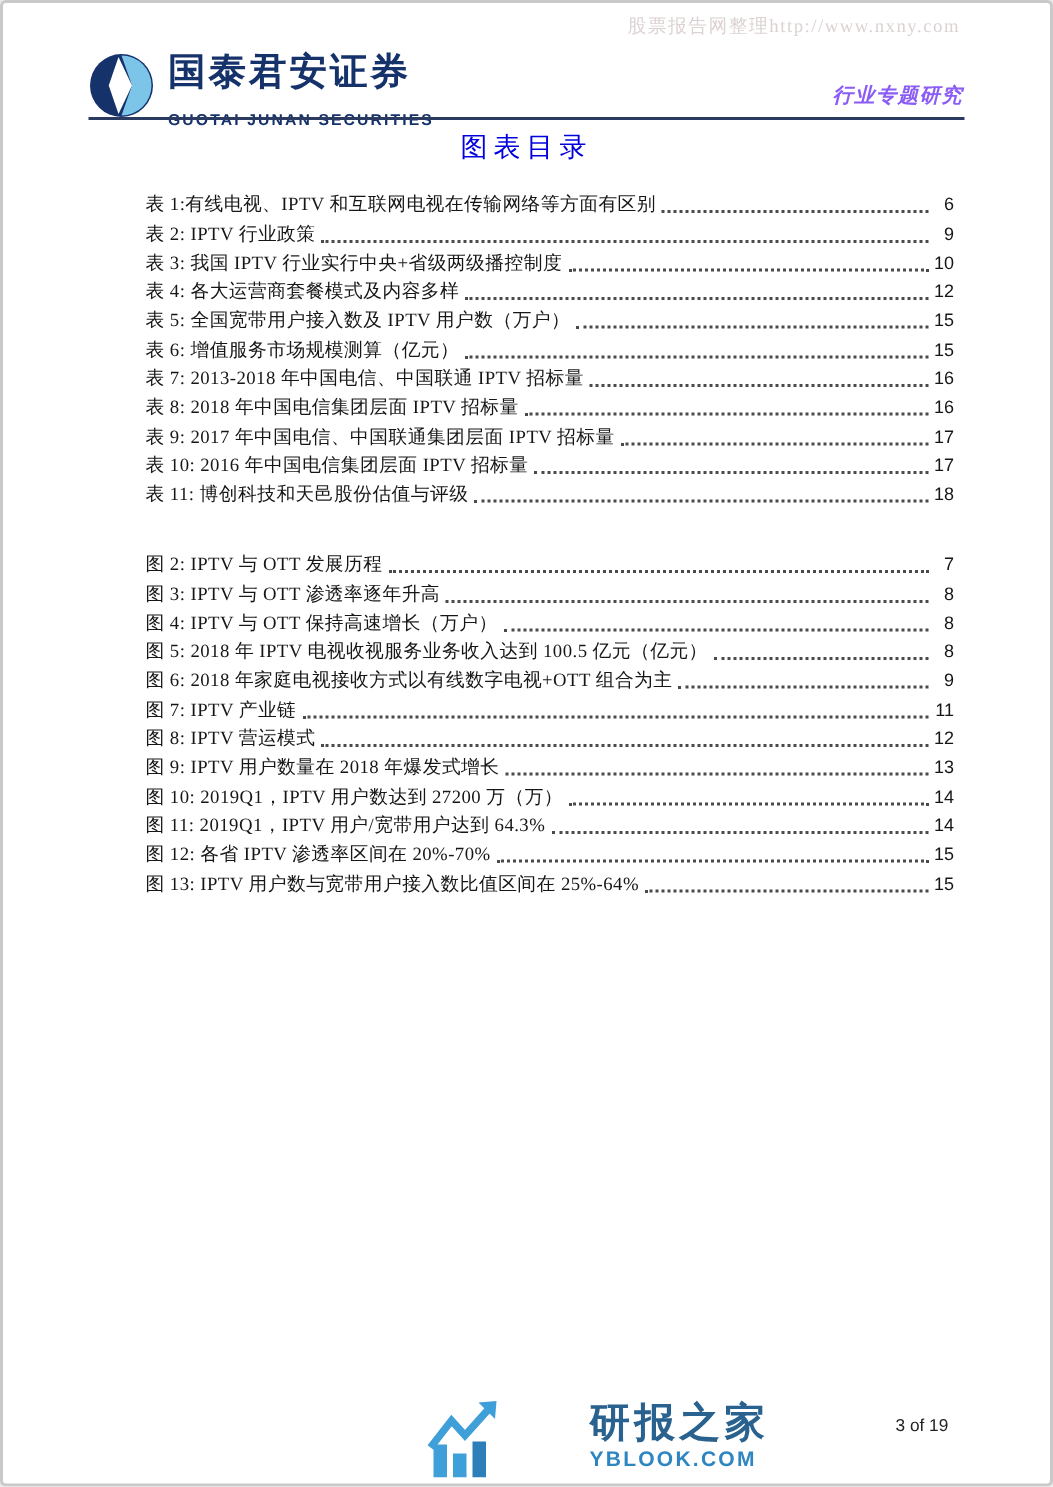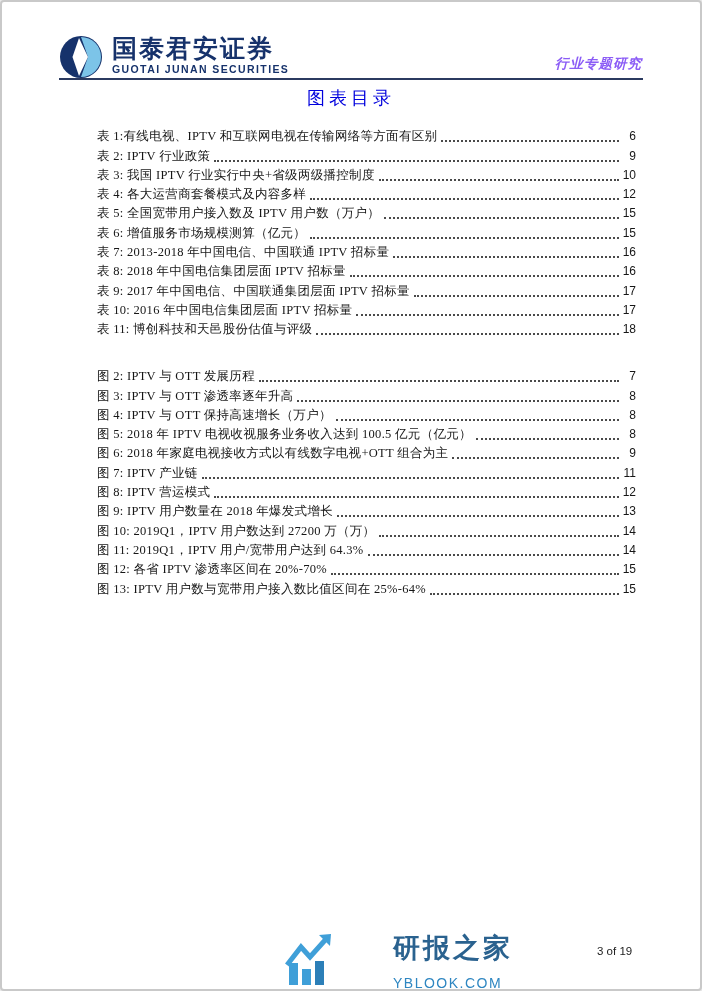--- a/index.html
+++ b/index.html
@@ -24,21 +24,21 @@
   .brand{position:absolute;left:57px;top:33px;display:flex;align-items:flex-start;}
   .brand-icon{width:44px;height:44px;flex:0 0 auto;}
   .brand-text{margin-left:9px;}
   .brand-cn{
     font-size:25px;font-weight:bold;color:#16326b;
     letter-spacing:2px;line-height:27px;
     font-family:"Liberation Sans","DejaVu Sans",sans-serif;
   }
   .brand-en{
     font-size:10.5px;font-weight:bold;color:#16326b;
-    letter-spacing:1.4px;margin-top:1px;
+    letter-spacing:1.4px;margin-top:12px;
     font-family:"Liberation Sans","DejaVu Sans",sans-serif;
   }
   .report-type{
     position:absolute;right:58px;top:53px;
     font-size:13.5px;color:#8b5cf6;font-style:italic;font-weight:bold;
     letter-spacing:1px;
   }
   .header-rule{
     position:absolute;left:57px;right:57px;top:76px;
     height:2px;background:#2b3a60;
@@ -80,35 +80,36 @@
     display:flex;align-items:flex-start;gap:48px;
   }
   .footer-icon{width:52px;height:52px;flex:0 0 auto;}
   .footer-text{margin-left:8px;}
   .footer-cn{
     font-size:27px;font-weight:bold;color:#2a628f;
     letter-spacing:3px;line-height:30px;
     font-family:"Liberation Sans","DejaVu Sans",sans-serif;
   }
   .footer-en{
-    font-size:14px;font-weight:normal;color:#2e86c1;
-    letter-spacing:1.5px;margin-top:12px;
+    font-size:14px;font-weight:bold;color:#2e86c1;
+    letter-spacing:1.5px;margin-top:1px;
     font-family:"Liberation Sans","DejaVu Sans",sans-serif;
   }
   .page-indicator{
     position:absolute;left:595px;top:943px;
     font-size:11.5px;color:#222;
     font-family:"Liberation Sans","DejaVu Sans",sans-serif;
   }
 </style>
 </head>
 <body>
 
 <div class="page">
 
+  <div class="watermark">股票报告网整理http://www.nxny.com</div>
 
   <div class="brand">
     <svg class="brand-icon" viewBox="0 0 44 44">
       <circle cx="22" cy="22" r="21" fill="#16326b"></circle>
       <path d="M22 2 A20 20 0 0 1 22 42 L29 22 Z" fill="#7cc4e8"></path>
       <path d="M20 3 L29 22 L20 41 L13.5 22 Z" fill="#ffffff"></path>
     </svg>
     <div class="brand-text">
       <div class="brand-cn">国泰君安证券</div>
       <div class="brand-en">GUOTAI JUNAN SECURITIES</div>

